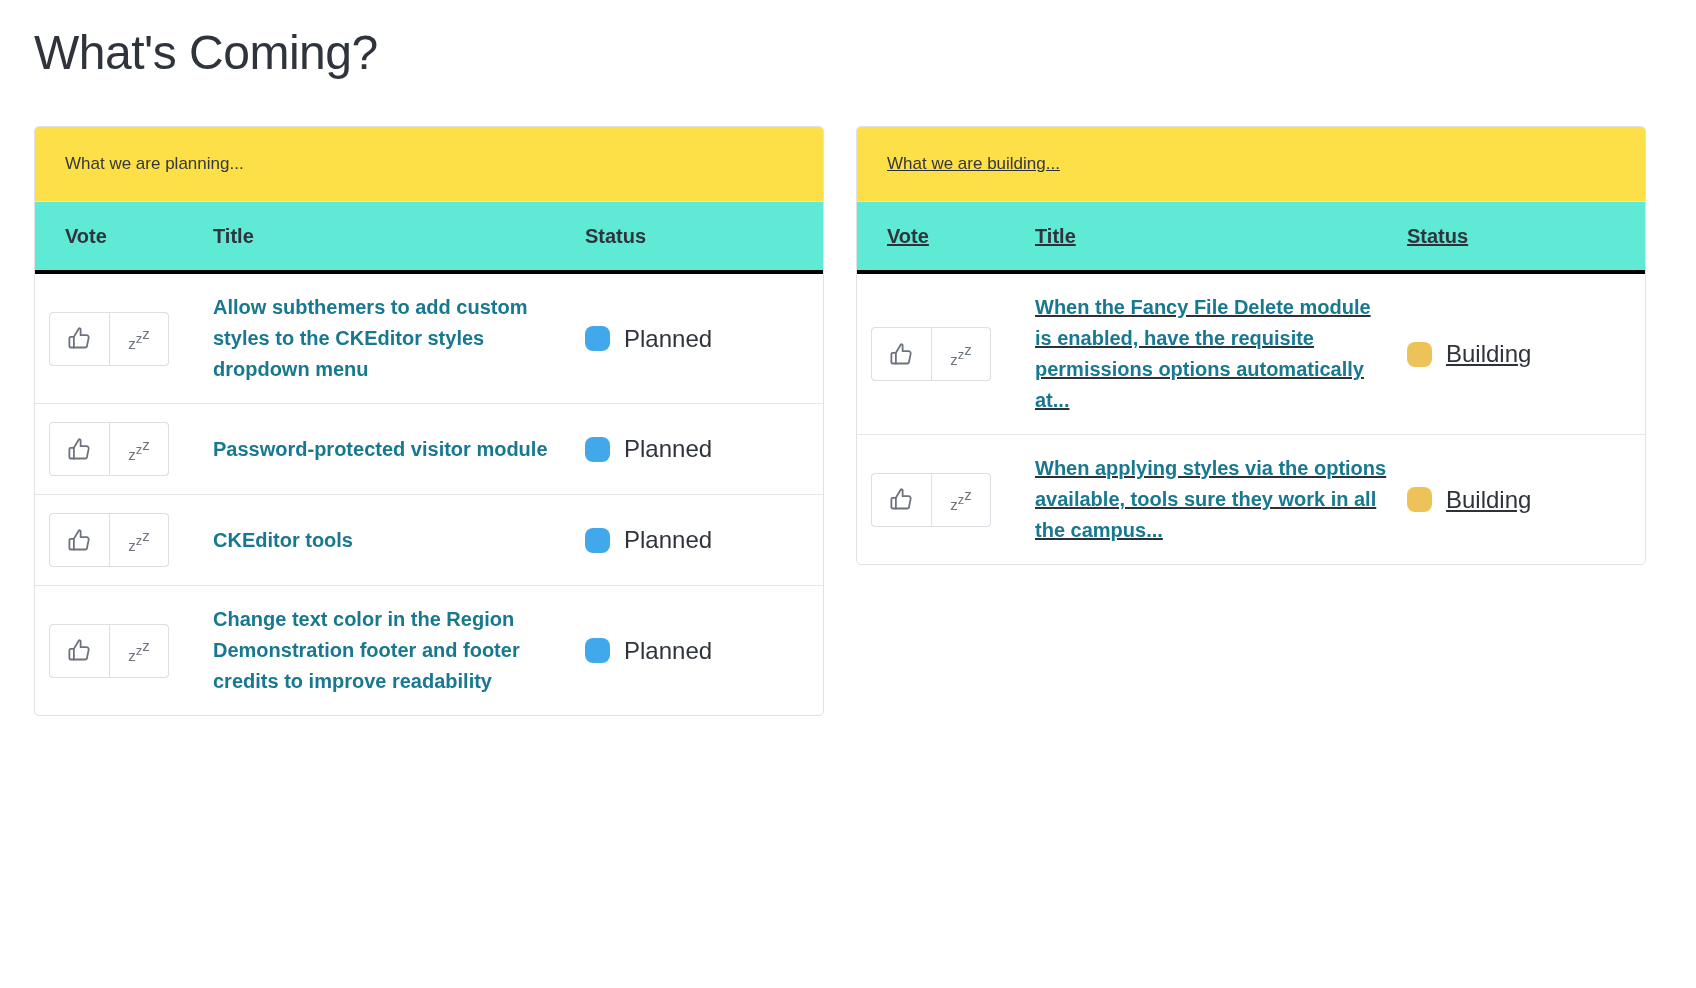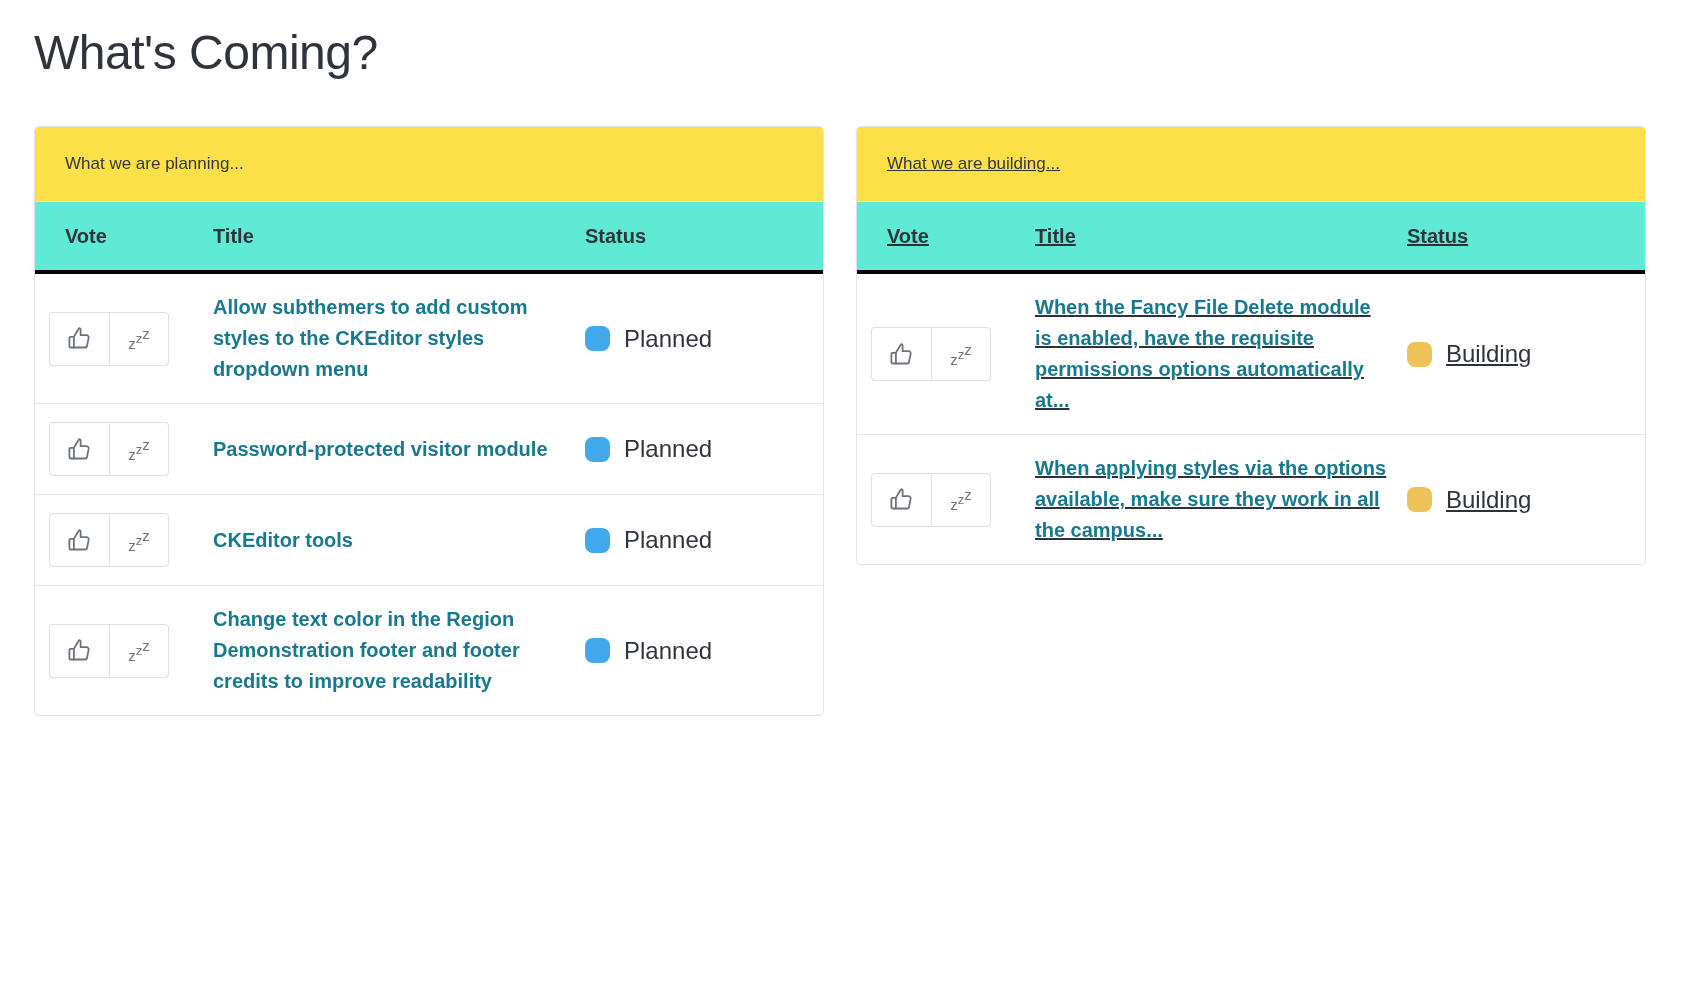--- a/index.html
+++ b/index.html
@@ -346,21 +346,21 @@
                       <path d="M7 10.5l4.3-7.1a.9.9 0 0 1 1.7.45V9h5.2a2 2 0 0 1 1.95 2.45l-1.3 6.1A2 2 0 0 1 16.9 20H7"></path>
                     </svg>
                   </span>
                 </button>
                 <button class="vote-btn">
                   <span class="snooze-glyph"><span class="z1">z</span><span class="z2">z</span><span class="z3">z</span></span>
                 </button>
               </div>
             </td>
             <td class="cell-title">
-              <a href="#" class="item-title">When applying styles via the options available, make sure they work in all the campus...</a>
+              <a href="#" class="item-title">When applying styles via the options available, tools sure they work in all the campus...</a>
             </td>
             <td class="cell-status">
               <div class="status">
                 <span class="status-dot" style="background:#edc258"></span>
                 <span>Building</span>
               </div>
             </td>
           </tr>
 
         </tbody>

